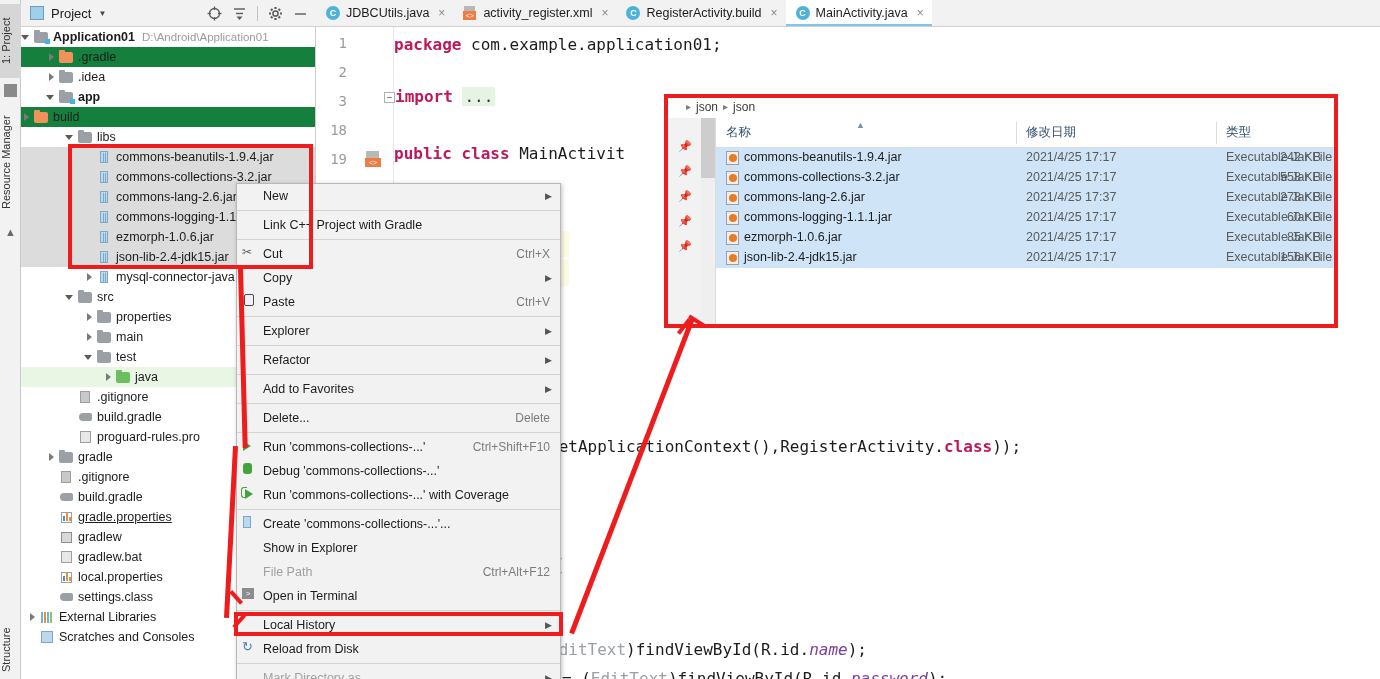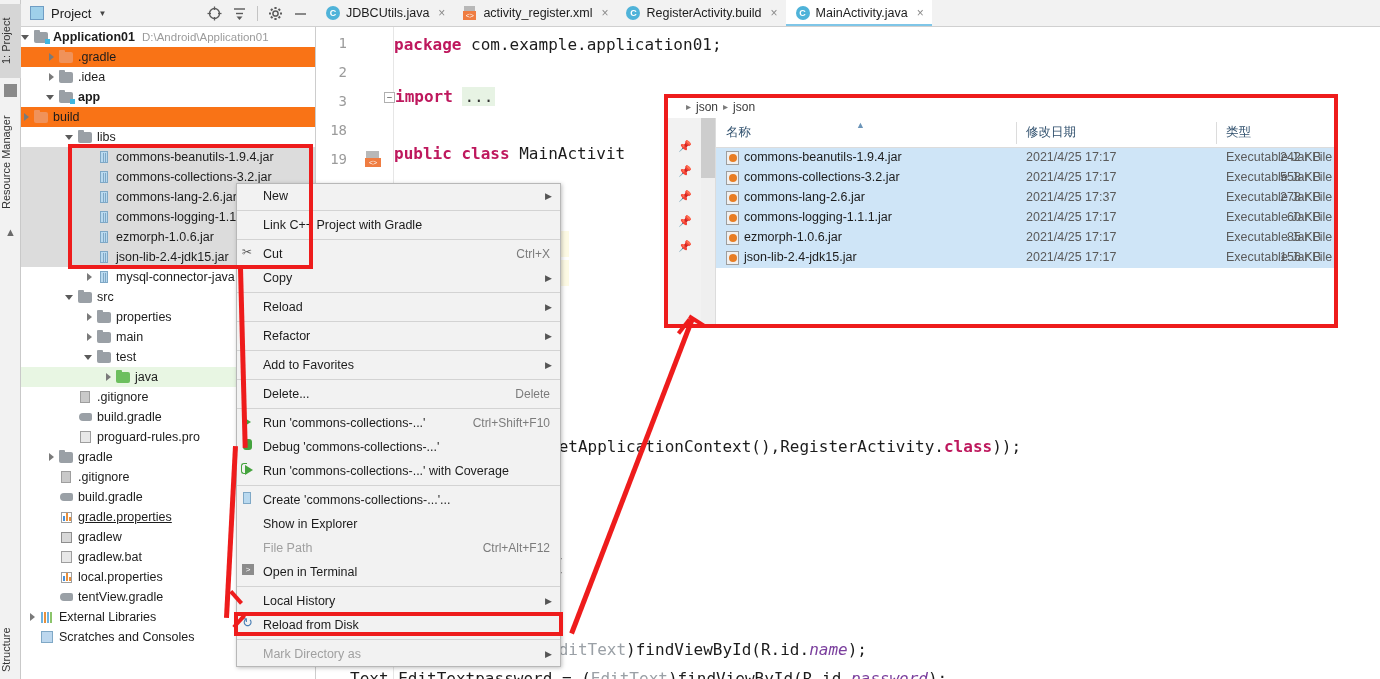--- a/index.html
+++ b/index.html
@@ -42,21 +42,21 @@
 
   .project-tree {
     position: absolute; left: 21px; top: 27px; width: 295px; height: 652px;
     background: #ffffff; overflow: hidden; border-right:1px solid #cdcdcd;
     font-size: 12.5px; color: #1c1c1c;
   }
   .trow {
     position: relative; height: 20px; display: flex; align-items: center;
     white-space: nowrap;
   }
-  .trow.hl-yellow { background:#f97316; }
+  .trow.hl-yellow { background:#15803d; }
   .trow.hl-green  { background:#e8f6e3; }
   .trow.hl-gray   { background:#dcdcdc; }
   .twist { width:11px; height:11px; margin-right:2px; flex:0 0 auto; display:inline-block; position:relative; }
   .twist.closed::before {
     content:""; position:absolute; left:3px; top:1px;
     border-left:5px solid #7a7a7a; border-top:4.5px solid transparent; border-bottom:4.5px solid transparent;
   }
   .twist.open::before {
     content:""; position:absolute; left:0px; top:3px;
     border-top:5px solid #5a5a5a; border-left:4.5px solid transparent; border-right:4.5px solid transparent;
@@ -444,21 +444,21 @@
             <i style="left:7px;height:4px;background:#e8903c"></i>
           </span>
         </span>
         <span class="tlabel">local.properties</span>
       </div>
       <div class="trow" style="padding-left: 25px;">
         <span class="twist"></span>
         <span class="ticon">
           <span class="fgradle"></span>
         </span>
-        <span class="tlabel">tentView.gradle</span>
+        <span class="tlabel">settings.class</span>
       </div>
       <div class="trow" style="padding-left: 6px;">
         <span class="twist closed"></span>
         <span class="ticon">
           <span class="flib">
             <i style="left:0;background:#6db3e0"></i>
             <i style="left:3px;background:#e8903c"></i>
             <i style="left:6px;background:#6db3e0"></i>
             <i style="left:9px;background:#8bc46a"></i>
           </span>
@@ -541,23 +541,28 @@
       <div class="msep"></div>
       <div class="mi">
         <span class="scissor">✂</span>
         <span>Cut</span>
         <span class="acc">Ctrl+X</span>
       </div>
       <div class="mi">
         <span>Copy</span>
         <span class="arrow">▶</span>
       </div>
-      <div class="msep"></div>
-      <div class="mi">
-        <span>Reload</span>
+      <div class="mi">
+        <span class="clip-ic"></span>
+        <span>Paste</span>
+        <span class="acc">Ctrl+V</span>
+      </div>
+      <div class="msep"></div>
+      <div class="mi">
+        <span>Explorer</span>
         <span class="arrow">▶</span>
       </div>
       <div class="msep"></div>
       <div class="mi">
         <span>Refactor</span>
         <span class="arrow">▶</span>
       </div>
       <div class="msep"></div>
       <div class="mi">
         <span>Add to Favorites</span>

